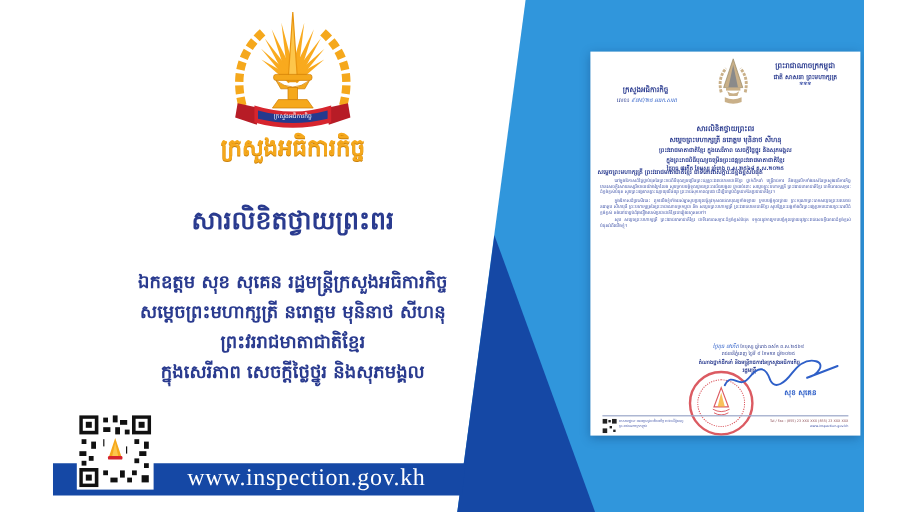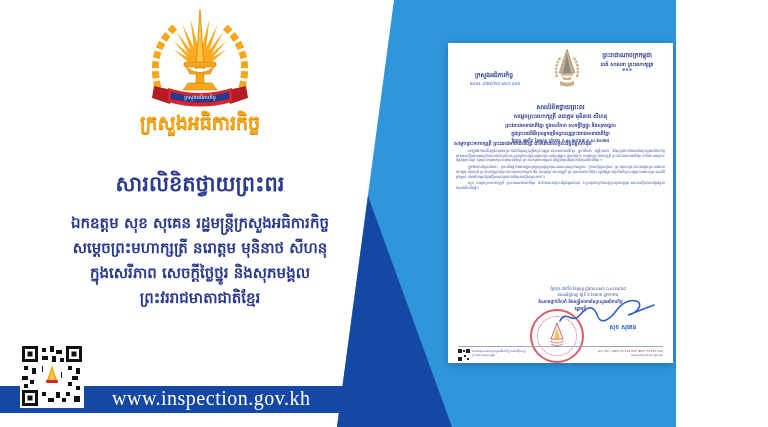--- a/index.html
+++ b/index.html
@@ -3,30 +3,30 @@
 <meta charset="utf-8">
 <style>
   :root{
     --light_blue:#3096DC; --dark_blue:#1548A5; --corner_blue:#4FA9E2;
     --title_text:#2A3B8F; --gold:#F5A81C; --gold_dark:#E8940F;
     --ribbon_red:#D6252E; --stamp_red:#D84A52; --signature_blue:#2E5FC8;
     --doc_text:#3F53A8; --doc_head:#2B3C90;
   }
   html,body{margin:0;padding:0;}
   body{font-family:"DejaVu Sans",sans-serif;}
-  .stage{position:relative;width:676px;height:427px;background:#fff;overflow:hidden;}
+  .stage{position:relative;width:676px;height:427px;background:#fff;overflow:hidden;margin-left:44px;}
   .bg{position:absolute;inset:0;}
   .kh{font-family:"DejaVu Sans",sans-serif;}
   
   .logo-wrap{position:absolute;left:85px;top:4px;width:230px;height:140px;text-align:center;}
   .logo-title{position:absolute;left:0;top:106px;width:100%;font-size:19px;font-weight:bold;
     color:var(--gold);text-shadow:0 1px 0 #c97f08;letter-spacing:0;}
   .main-title{position:absolute;left:8px;top:170px;width:384px;text-align:center;
     font-size:21px;font-weight:bold;color:var(--title_text);}
-  .sub-lines{position:absolute;left:8px;top:211px;width:384px;text-align:center;
+  .sub-lines{position:absolute;left:8px;top:223px;width:384px;text-align:center;
     font-size:15px;font-weight:bold;color:var(--title_text);line-height:25px;}
   .banner{position:absolute;left:0;top:386px;width:345px;height:27px;display:flex;
     align-items:center;}
   .banner-text{position:absolute;left:112px;top:1px;color:#fff;
     font-family:"Liberation Serif",serif;font-size:20px;letter-spacing:.5px;}
   .qr{position:absolute;left:20px;top:344px;width:64px;height:64px;background:#fff;
     padding:2px;box-sizing:border-box;}
   
   .paper{position:absolute;left:448px;top:43px;width:225px;height:320px;background:#fff;
     box-shadow:0 2px 8px rgba(10,40,90,.35);color:var(--doc_text);}
@@ -127,22 +127,22 @@
         </g>
       </g>
     </svg>
     <div class="logo-title kh">ក្រសួងអធិការកិច្ច</div>
   </div>
 
   <div class="main-title kh">សារលិខិតថ្វាយព្រះពរ</div>
   <div class="sub-lines kh">
     <div>ឯកឧត្តម សុខ សុគេន រដ្ឋមន្ត្រីក្រសួងអធិការកិច្ច</div>
     <div>សម្តេចព្រះមហាក្សត្រី នរោត្តម មុនិនាថ សីហនុ</div>
+    <div>ព្រះវររាជមាតាជាតិខ្មែរ</div>
     <div>ក្នុងសេរីភាព សេចក្តីថ្លៃថ្នូរ និងសុភមង្គល</div>
-    <div>ព្រះវររាជមាតាជាតិខ្មែរ</div>
   </div>
 
   <div class="qr">
     <svg width="60" height="60" viewBox="0 0 60 60">
       <rect width="60" height="60" fill="#fff"></rect>
       <g fill="#111">
         <rect x="0" y="0" width="16" height="16"></rect>
           <rect x="44" y="0" width="16" height="16"></rect>
           <rect x="0" y="44" width="16" height="16"></rect>
         <rect x="20" y="2" width="4" height="4"></rect>

